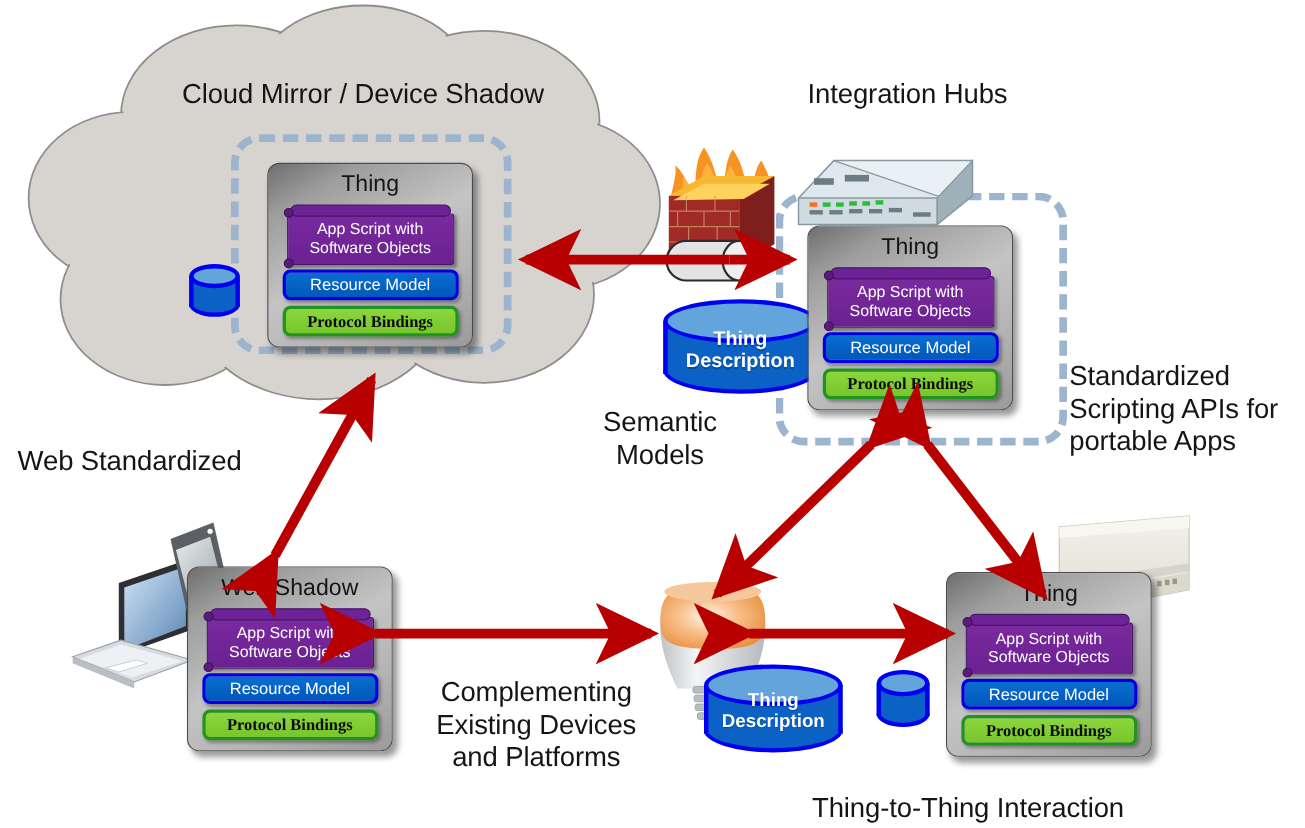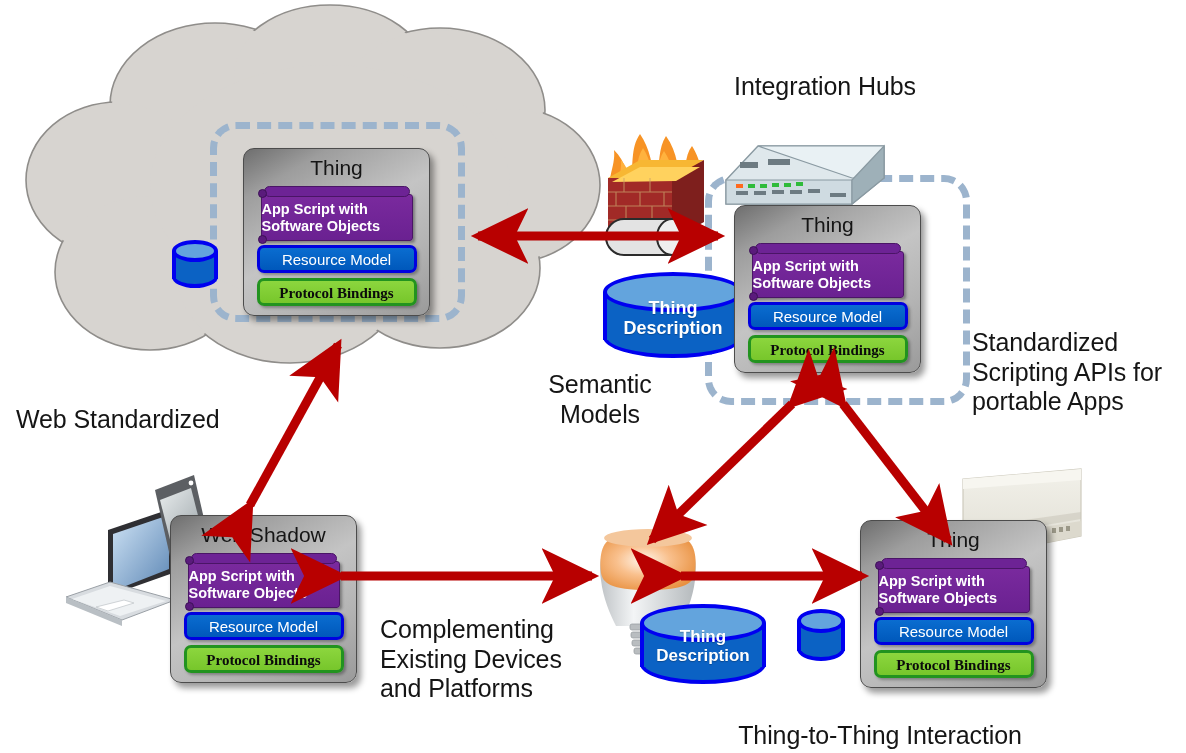--- a/index.html
+++ b/index.html
@@ -22,21 +22,21 @@
   .caption {
     position: absolute;
     color: #151515;
     font-size: 25px;
     line-height: 1.18;
     font-weight: 400;
     white-space: pre-line;
     letter-spacing: -0.1px;
   }
   .caption.center { text-align: center; }
-  .caption.right  { text-align: left; }
+  .caption.right  { text-align: center; }
   .caption.left   { text-align: left; }
 
   
   .dashed-box {
     position: absolute;
     border: 7px dashed #9cb4cd;
     border-radius: 26px;
     box-sizing: border-box;
   }
 
@@ -63,22 +63,22 @@
 
   
   .appscript {
     position: relative;
     margin: 0 auto;
     background: #6d2395;
     background: linear-gradient(180deg,#7a2a9e 0%, #6a2191 100%);
     border: 1.5px solid #4a1566;
     border-radius: 3px;
     color: #ffffff;
-    font-weight: bold;
-    text-align: left;
+    font-weight: normal;
+    text-align: center;
     box-sizing: border-box;
     box-shadow: 2px 2px 3px rgba(0,0,0,0.35);
   }
   .appscript .tab {
     position: absolute;
     left: 2px; right: 2px; top: -9px;
     height: 11px;
     background: #6d2395;
     border: 1.5px solid #4a1566;
     border-radius: 6px;
@@ -179,20 +179,21 @@
       <ellipse cx="440" cy="110" rx="103" ry="80"></ellipse>
       <ellipse cx="118" cy="180" rx="90" ry="76"></ellipse>
       <ellipse cx="508" cy="185" rx="90" ry="76"></ellipse>
       <ellipse cx="150" cy="272" rx="93" ry="76"></ellipse>
       <ellipse cx="290" cy="275" rx="113" ry="86"></ellipse>
       <ellipse cx="440" cy="268" rx="98" ry="78"></ellipse>
       <ellipse cx="330" cy="185" rx="180" ry="120"></ellipse>
     </g>
   </svg>
 
+  <div class="caption center" style="left:140px; top:72px; width:380px; z-index:6;">Cloud Mirror / Device Shadow</div>
 
   <div class="caption center" style="left:655px; top:72px; width:340px; z-index:6;">Integration Hubs</div>
 
   <div class="caption left" style="left:16px; top:405px; width:300px; z-index:6;">Web Standardized</div>
 
   <div class="caption center" style="left:520px; top:370px; width:160px; z-index:6;">Semantic
 Models</div>
 
   <div class="caption left" style="left:972px; top:328px; width:210px; z-index:6;">Standardized
 Scripting APIs for

